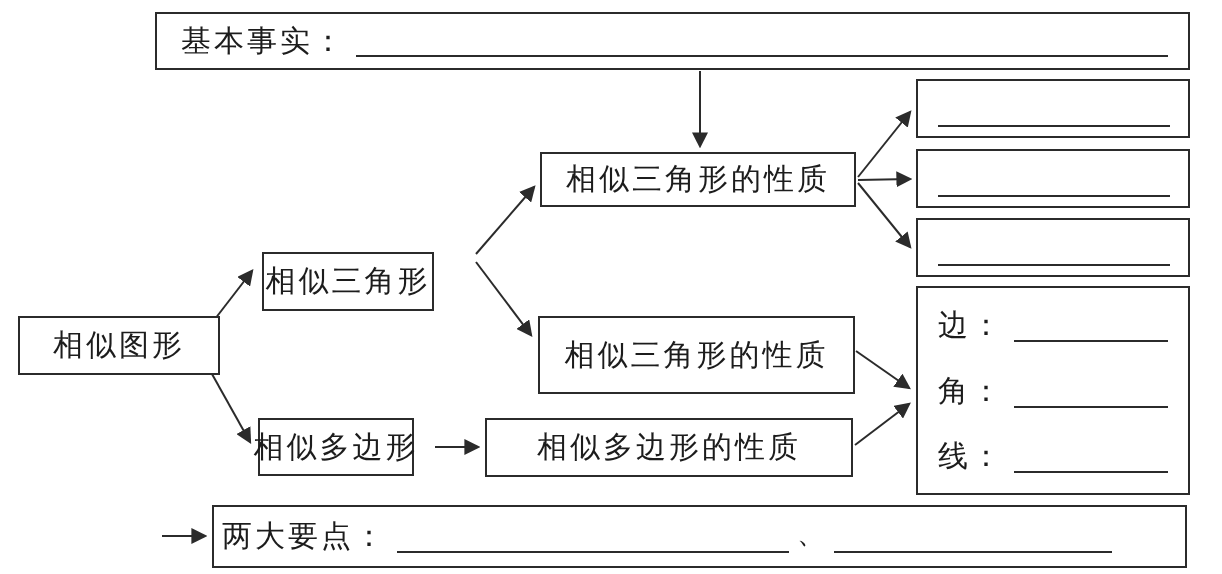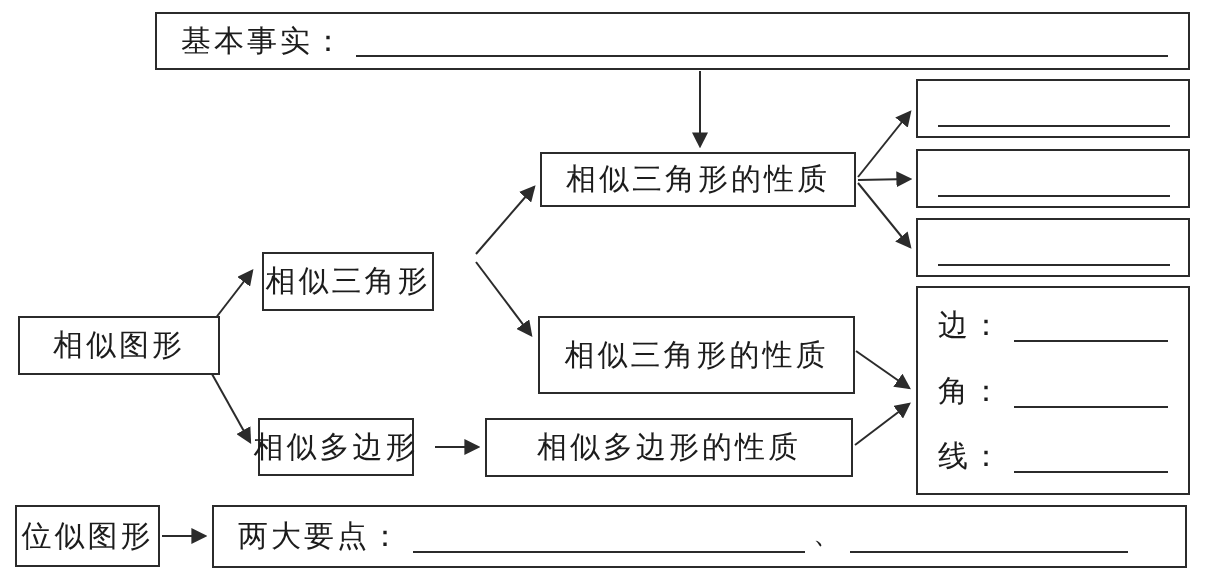--- a/index.html
+++ b/index.html
@@ -33,21 +33,21 @@
   
   .props {
     flex-direction: column;
     align-items: stretch;
     justify-content: space-between;
     padding: 14px 20px 16px 20px;
   }
   .prop-row { display: flex; align-items: flex-end; height: 44px; }
   .prop-row .u { flex: 1; margin-left: 10px; margin-bottom: 4px; }
   
-  .kp { padding-left: 24px; }
+  .kp { padding-left: 8px; }
   .kp .u1 { width: 392px; align-self: flex-end; margin: 0 0 13px 10px; }
   .kp .u2 { width: 278px; align-self: flex-end; margin: 0 0 13px 0; }
   .kp .sep { margin: 0 6px 6px 8px; font-size: 28px; }
 </style>
 </head>
 <body>
 
 <div class="stage">
 
   <svg class="wires" width="1222" height="574" viewBox="0 0 1222 574">
@@ -119,23 +119,20 @@
   </div>
 
   <div class="box center" style="left:258px; top:418px; width:156px; height:58px;">
     <span class="lbl">相似多边形</span>
   </div>
 
   <div class="box center" style="left:485px; top:418px; width:368px; height:59px;">
     <span class="lbl">相似多边形的性质</span>
   </div>
 
-  <div class="box center" style="left:15px; top:505px; width:145px; height:62px;">
-    <span class="lbl">位似图形</span>
-  </div>
 
   <div class="box kp" style="left:212px; top:505px; width:975px; height:63px;">
     <span class="lbl">两大要点：</span>
     <span class="u u1"></span>
     <span class="sep">、</span>
     <span class="u u2"></span>
   </div>
 
 </div>
 

